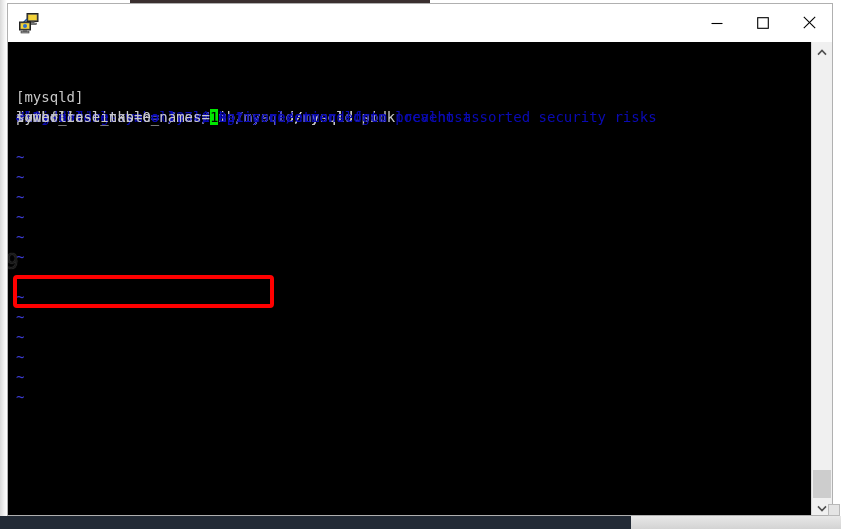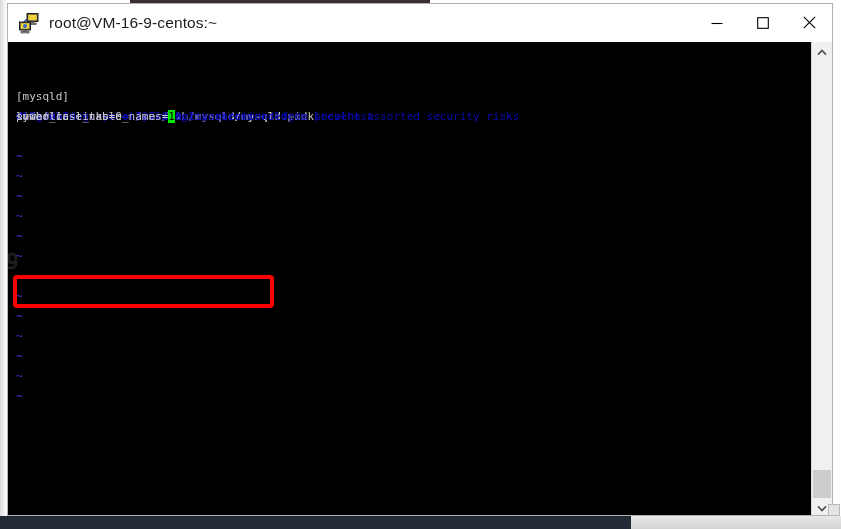--- a/index.html
+++ b/index.html
@@ -115,21 +115,21 @@
   }
   #term {
     position: absolute;
     left: 0;
     top: 0;
     width: 805px;
     height: 476px;
     background: #000000;
     overflow: hidden;
     font-family: "DejaVu Sans Mono", "Liberation Mono", monospace;
-    font-size: 11px;
+    font-size: 14px;
     line-height: 20px;
     white-space: pre;
     padding: 5px 0 0 8px;
     box-sizing: border-box;
   }
   .line {
     height: 20px;
     white-space: pre;
   }
   .c-text    { color: #c8c8c8; }
@@ -261,21 +261,20 @@
 
         <path d="M9 7 L5 11" stroke="#1b4fa0" stroke-width="1.4" fill="none"></path>
 
         <rect x="1.5" y="10" width="11" height="8" fill="#4a4a4a" stroke="#222" stroke-width="1"></rect>
         <rect x="2.7" y="11.2" width="8.6" height="5.6" fill="#f2d23a"></rect>
         <rect x="5" y="18" width="4" height="1.6" fill="#6a6a6a"></rect>
         <rect x="3" y="19.6" width="8" height="1.4" fill="#9a9a9a" stroke="#333" stroke-width="0.6"></rect>
         <circle cx="7" cy="14" r="2" fill="#2a6fd0"></circle>
       </svg>
     </div>
-    <span id="title-text">root@VM-16-9-centos:~</span>
 
     <div id="winbtns">
       <div class="winbtn">
         <svg width="12" height="12" viewBox="0 0 12 12">
             <line x1="0.5" y1="6.5" x2="11.5" y2="6.5" stroke="#000" stroke-width="1.1"></line>
           </svg>
       </div>
       <div class="winbtn">
         <svg width="12" height="12" viewBox="0 0 12 12">
             <rect x="0.7" y="0.7" width="10.6" height="10.6" fill="none" stroke="#000" stroke-width="1.1"></rect>

